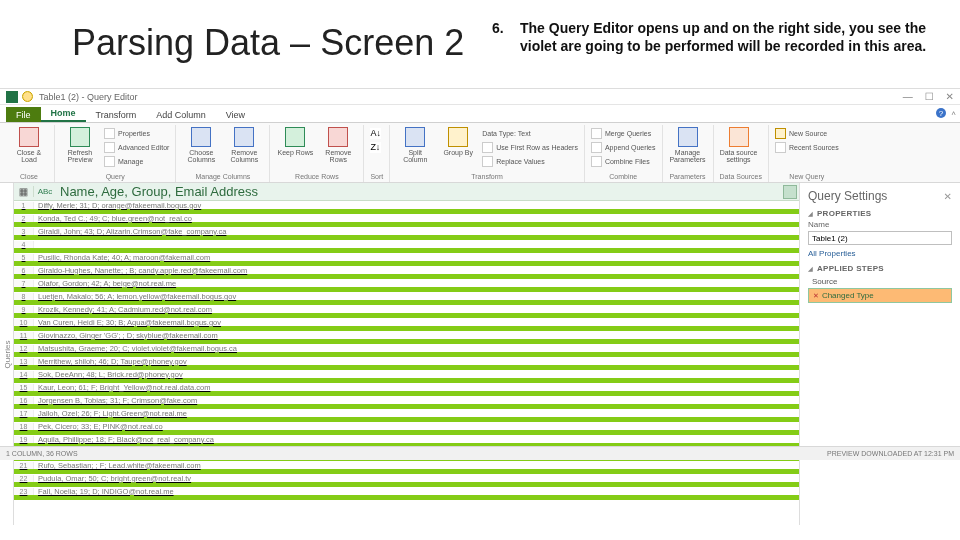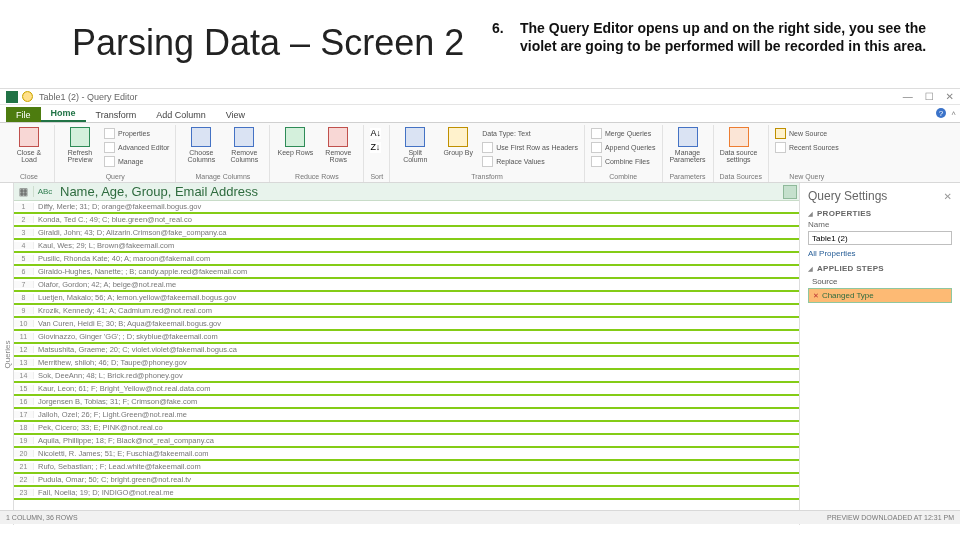--- a/index.html
+++ b/index.html
@@ -1,21 +1,21 @@
 <!DOCTYPE html>
 <html><head>
 <meta charset="utf-8">
 <style>
   * { box-sizing: border-box; margin: 0; padding: 0; }
   html, body { width: 960px; height: 540px; font-family: "Segoe UI", Arial, sans-serif; font-size: 10px; background: #fff; overflow: hidden; position: relative; }
   .slide-title { position: absolute; left: 72px; top: 22px; font-size: 36px; color: #222; font-weight: 400; }
   .slide-note { position: absolute; left: 492px; top: 20px; width: 440px; font-size: 14px; color: #111; line-height: 1.25; }
   .slide-note .num { font-weight: 700; float: left; width: 20px; }
   .slide-note .body { margin-left: 28px; font-weight: 700; }
-  .app { position: absolute; left: 0; top: 88px; width: 960px; height: 436px; background: #f3f3f3; border-top: 1px solid #ddd; }
+  .app { position: absolute; left: 0; top: 88px; width: 960px; height: 372px; background: #f3f3f3; border-top: 1px solid #ddd; }
   .titlebar { height: 16px; background: #fff; border-bottom: 1px solid #e5e5e5; display: flex; align-items: center; padding: 0 6px; }
   .tb-icon { width: 12px; height: 12px; background: #217346; margin-right: 4px; }
   .tb-face { width: 11px; height: 11px; border-radius: 50%; background: radial-gradient(circle,#ffe08a 60%,#e6b800 100%); margin-right: 6px; border:1px solid #c9a400; }
   .tb-title { color: #666; font-size: 9px; flex: 1; }
   .tb-winctl { display: flex; gap: 12px; color: #888; font-size: 10px; }
   .tabs { height: 18px; background: #fff; display: flex; align-items: flex-end; padding-left: 6px; border-bottom: 1px solid #d0d0d0; }
   .tab { padding: 3px 10px 2px; font-size: 9px; color: #444; }
   .tab.file { background: #4d7c0f; color: #fff; }
   .tab.active { border-bottom: 2px solid #217346; color: #217346; font-weight: 600; }
   .ribbon { height: 60px; background: #f9f9f9; border-bottom: 1px solid #d8d8d8; display: flex; padding: 2px 4px 0; }
@@ -37,21 +37,21 @@
   .body-area { display: flex; height: 342px; background: #fff; }
   .left-rail { width: 14px; border-right: 1px solid #ddd; display: flex; align-items: center; justify-content: center; }
   .left-rail .chev { font-size: 8px; color: #888; transform: rotate(-90deg); white-space: nowrap; }
   .grid-wrap { flex: 1; overflow: hidden; border-right: 1px solid #ddd; position: relative; }
   .grid-head { height: 18px; background: #e8f3ec; border-bottom: 1px solid #c8dcc8; display: flex; align-items: center; }
   .gh-sel { width: 20px; border-right: 1px solid #cdddce; text-align: center; color: #555; }
   .gh-ABc { width: 22px; text-align: center; color:#2e7d4f; font-size:8px; }
   .gh-col { flex: 1; padding-left: 4px; font-size: 13px; font-weight: 400; color: #2e6b3e; }
   .gh-dd { width: 14px; height: 14px; background: #c5e0cd; margin-right: 2px; border: 1px solid #8fb99a; display: inline-block; }
   .grid-rows { }
-  .grow { height: 13px; display: flex; align-items: center; border-bottom: 2px solid #84cc16; }
+  .grow { height: 13px; display: flex; align-items: center; border-bottom: 5px solid #84cc16; text-decoration: underline; }
   .grow .rn { width: 20px; text-align: center; font-size: 7px; color: #888; border-right: 1px solid #eee; background: #fafafa; }
   .grow .rc { flex: 1; font-size: 7.5px; color: #777; padding-left: 4px; white-space: nowrap; overflow: hidden; text-overflow: ellipsis; }
   .qs-panel { width: 160px; padding: 6px 8px; background: #fff; }
   .qs-title { font-size: 12px; color: #666; display: flex; justify-content: space-between; align-items: center; margin-bottom: 6px; }
   .qs-close { font-size: 10px; color: #999; }
   .qs-sec-hd { font-size: 8px; font-weight: 600; color: #666; letter-spacing: .3px; margin: 4px 0 2px; }
   .qs-sec-hd::before { content: "◢"; font-size: 6px; color: #888; margin-right: 4px; }
   .qs-lbl { font-size: 8px; color: #666; }
   .qs-input { width: 100%; border: 1px solid #bfbfbf; height: 14px; font-size: 8px; padding: 0 3px; margin: 2px 0 4px; }
   .qs-link { font-size: 8px; color: #2a6099; margin-bottom: 6px; cursor: pointer; }
@@ -274,21 +274,20 @@
           <div class="grow">
             <div class="rn">2</div>
             <div class="rc">Konda, Ted C.; 49; C; blue.green@not_real.co</div>
           </div>
           <div class="grow">
             <div class="rn">3</div>
             <div class="rc">Giraldi, John; 43; D; Alizarin.Crimson@fake_company.ca</div>
           </div>
           <div class="grow">
             <div class="rn">4</div>
-            <div class="rc">Kaul, Wes; 29; L; Brown@fakeemail.com</div>
           </div>
           <div class="grow">
             <div class="rn">5</div>
             <div class="rc">Pusilic, Rhonda Kate; 40; A; maroon@fakemail.com</div>
           </div>
           <div class="grow">
             <div class="rn">6</div>
             <div class="rc">Giraldo-Hughes, Nanette; ; B; candy.apple.red@fakeemail.com</div>
           </div>
           <div class="grow">

